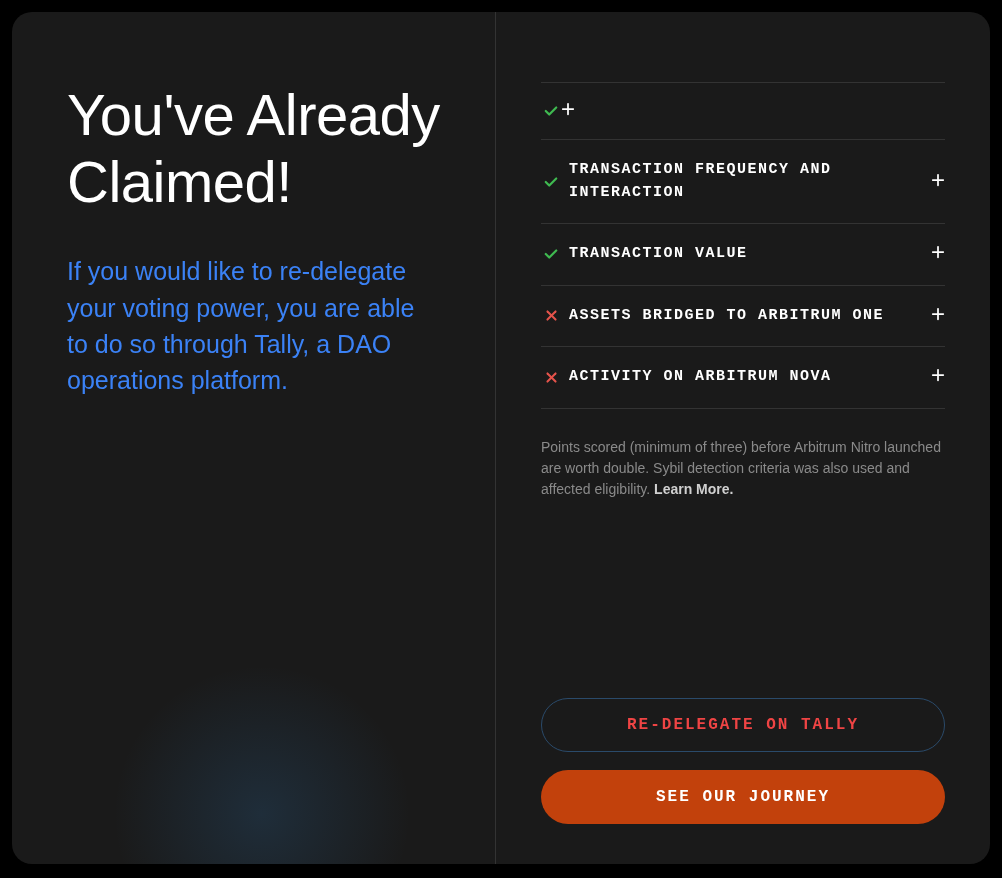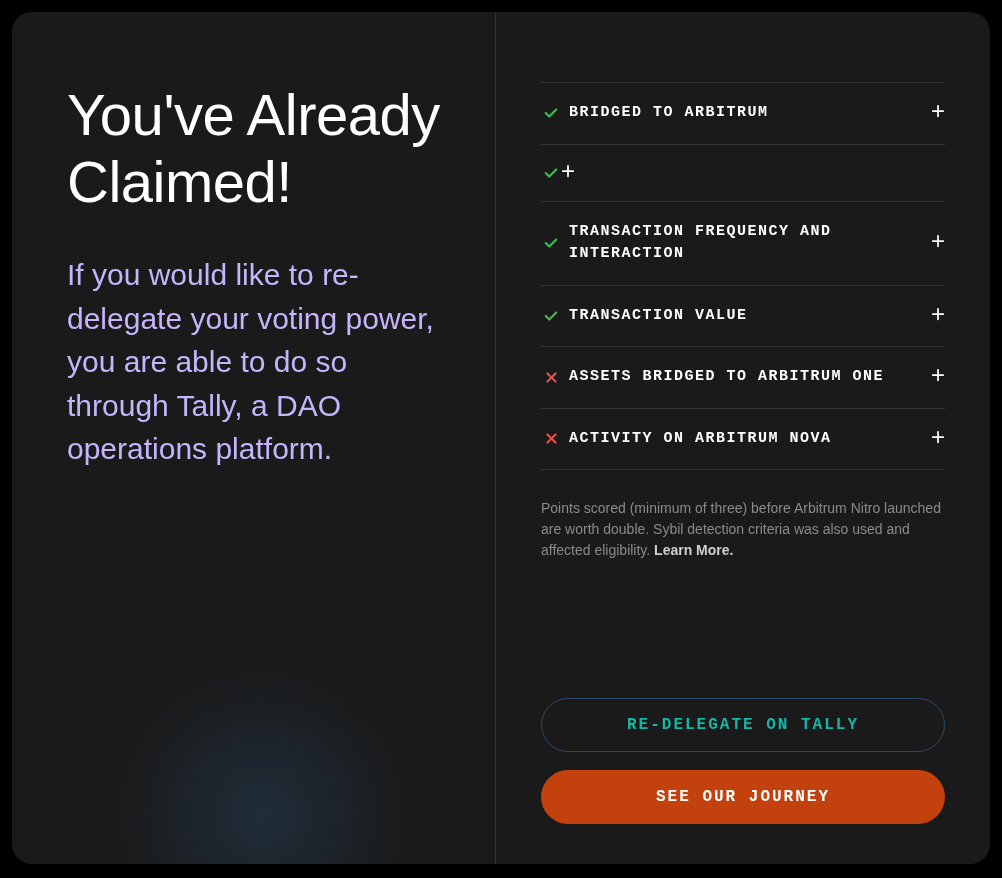--- a/index.html
+++ b/index.html
@@ -36,22 +36,22 @@
     }
     .title {
       color: #fff;
       font-size: 58px;
       font-weight: 400;
       line-height: 1.15;
       letter-spacing: -0.5px;
       margin-bottom: 38px;
     }
     .subtitle {
-      color: #c4b5fd;
-      font-size: 30px;
+      color: #3b82f6;
+      font-size: 25px;
       font-weight: 400;
       line-height: 1.45;
     }
     .criteria-list {
       border-top: 1px solid #333;
     }
     .criterion {
       display: flex;
       align-items: center;
       padding: 19px 0;
@@ -119,21 +119,21 @@
       letter-spacing: 2px;
       cursor: pointer;
       display: flex;
       align-items: center;
       justify-content: center;
       border: none;
     }
     .btn-outline {
       background: transparent;
       border: 1px solid #2a4a6a;
-      color: #14b8a6;
+      color: #ef4444;
     }
     .btn-primary {
       background: #c2410c;
       color: #fff;
     }
     .glow {
       position: absolute;
       bottom: -100px;
       left: 100px;
       width: 300px;
@@ -152,32 +152,20 @@
     <p class="subtitle">If you would like to re-delegate your voting power, you are able to do so through Tally, a DAO operations platform.</p>
   </div>
   <div class="right-panel">
     <div class="criteria-list" id="criteria-list">
         <div class="criterion">
           <span class="criterion-icon check-icon">
             <svg viewBox="0 0 16 16" fill="none" stroke="#3fb950" stroke-width="2.5" stroke-linecap="round" stroke-linejoin="round">
               <polyline points="2,8 6,12 14,4"></polyline>
             </svg>
           </span>
-          <span class="criterion-label">BRIDGED TO ARBITRUM</span>
-          <span class="expand-icon"><svg viewBox="0 0 16 16" fill="none" stroke="#fff" stroke-width="2" stroke-linecap="round">
-              <line x1="8" y1="2" x2="8" y2="14"></line>
-              <line x1="2" y1="8" x2="14" y2="8"></line>
-            </svg></span>
-        </div>
-        <div class="criterion">
-          <span class="criterion-icon check-icon">
-            <svg viewBox="0 0 16 16" fill="none" stroke="#3fb950" stroke-width="2.5" stroke-linecap="round" stroke-linejoin="round">
-              <polyline points="2,8 6,12 14,4"></polyline>
-            </svg>
-          </span>
           <span class="expand-icon"><svg viewBox="0 0 16 16" fill="none" stroke="#fff" stroke-width="2" stroke-linecap="round">
               <line x1="8" y1="2" x2="8" y2="14"></line>
               <line x1="2" y1="8" x2="14" y2="8"></line>
             </svg></span>
         </div>
         <div class="criterion">
           <span class="criterion-icon check-icon">
             <svg viewBox="0 0 16 16" fill="none" stroke="#3fb950" stroke-width="2.5" stroke-linecap="round" stroke-linejoin="round">
               <polyline points="2,8 6,12 14,4"></polyline>
             </svg>

